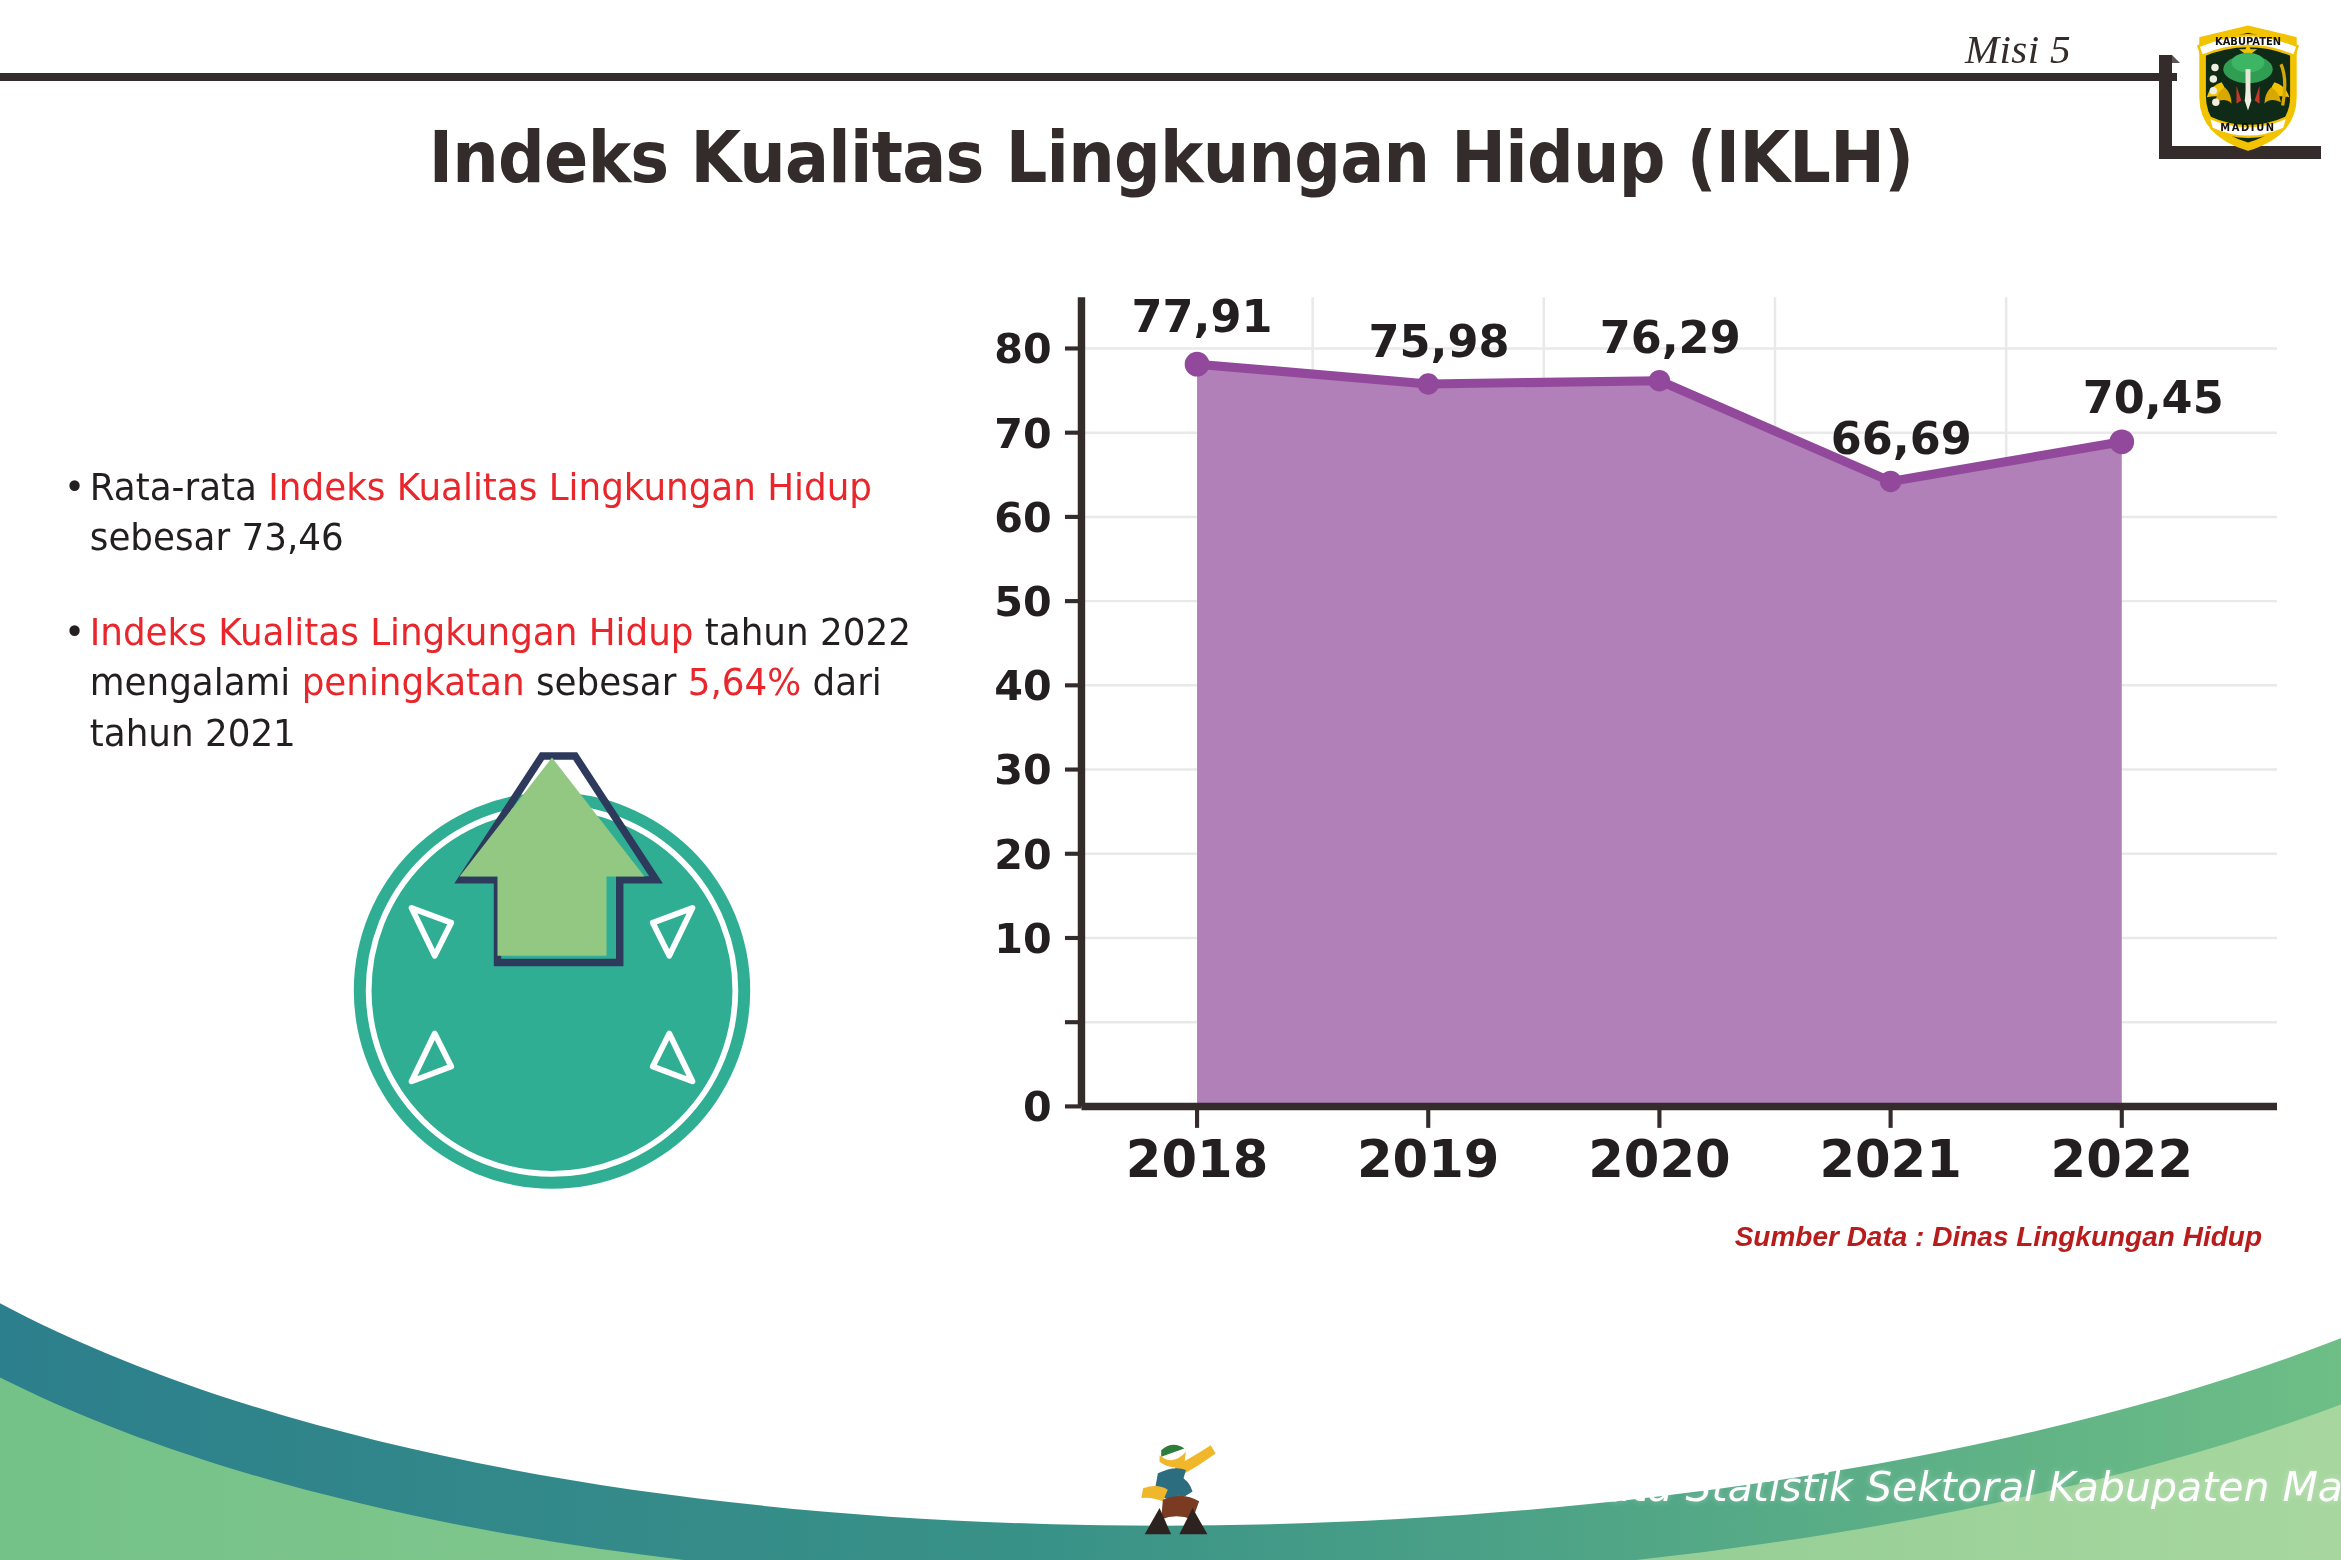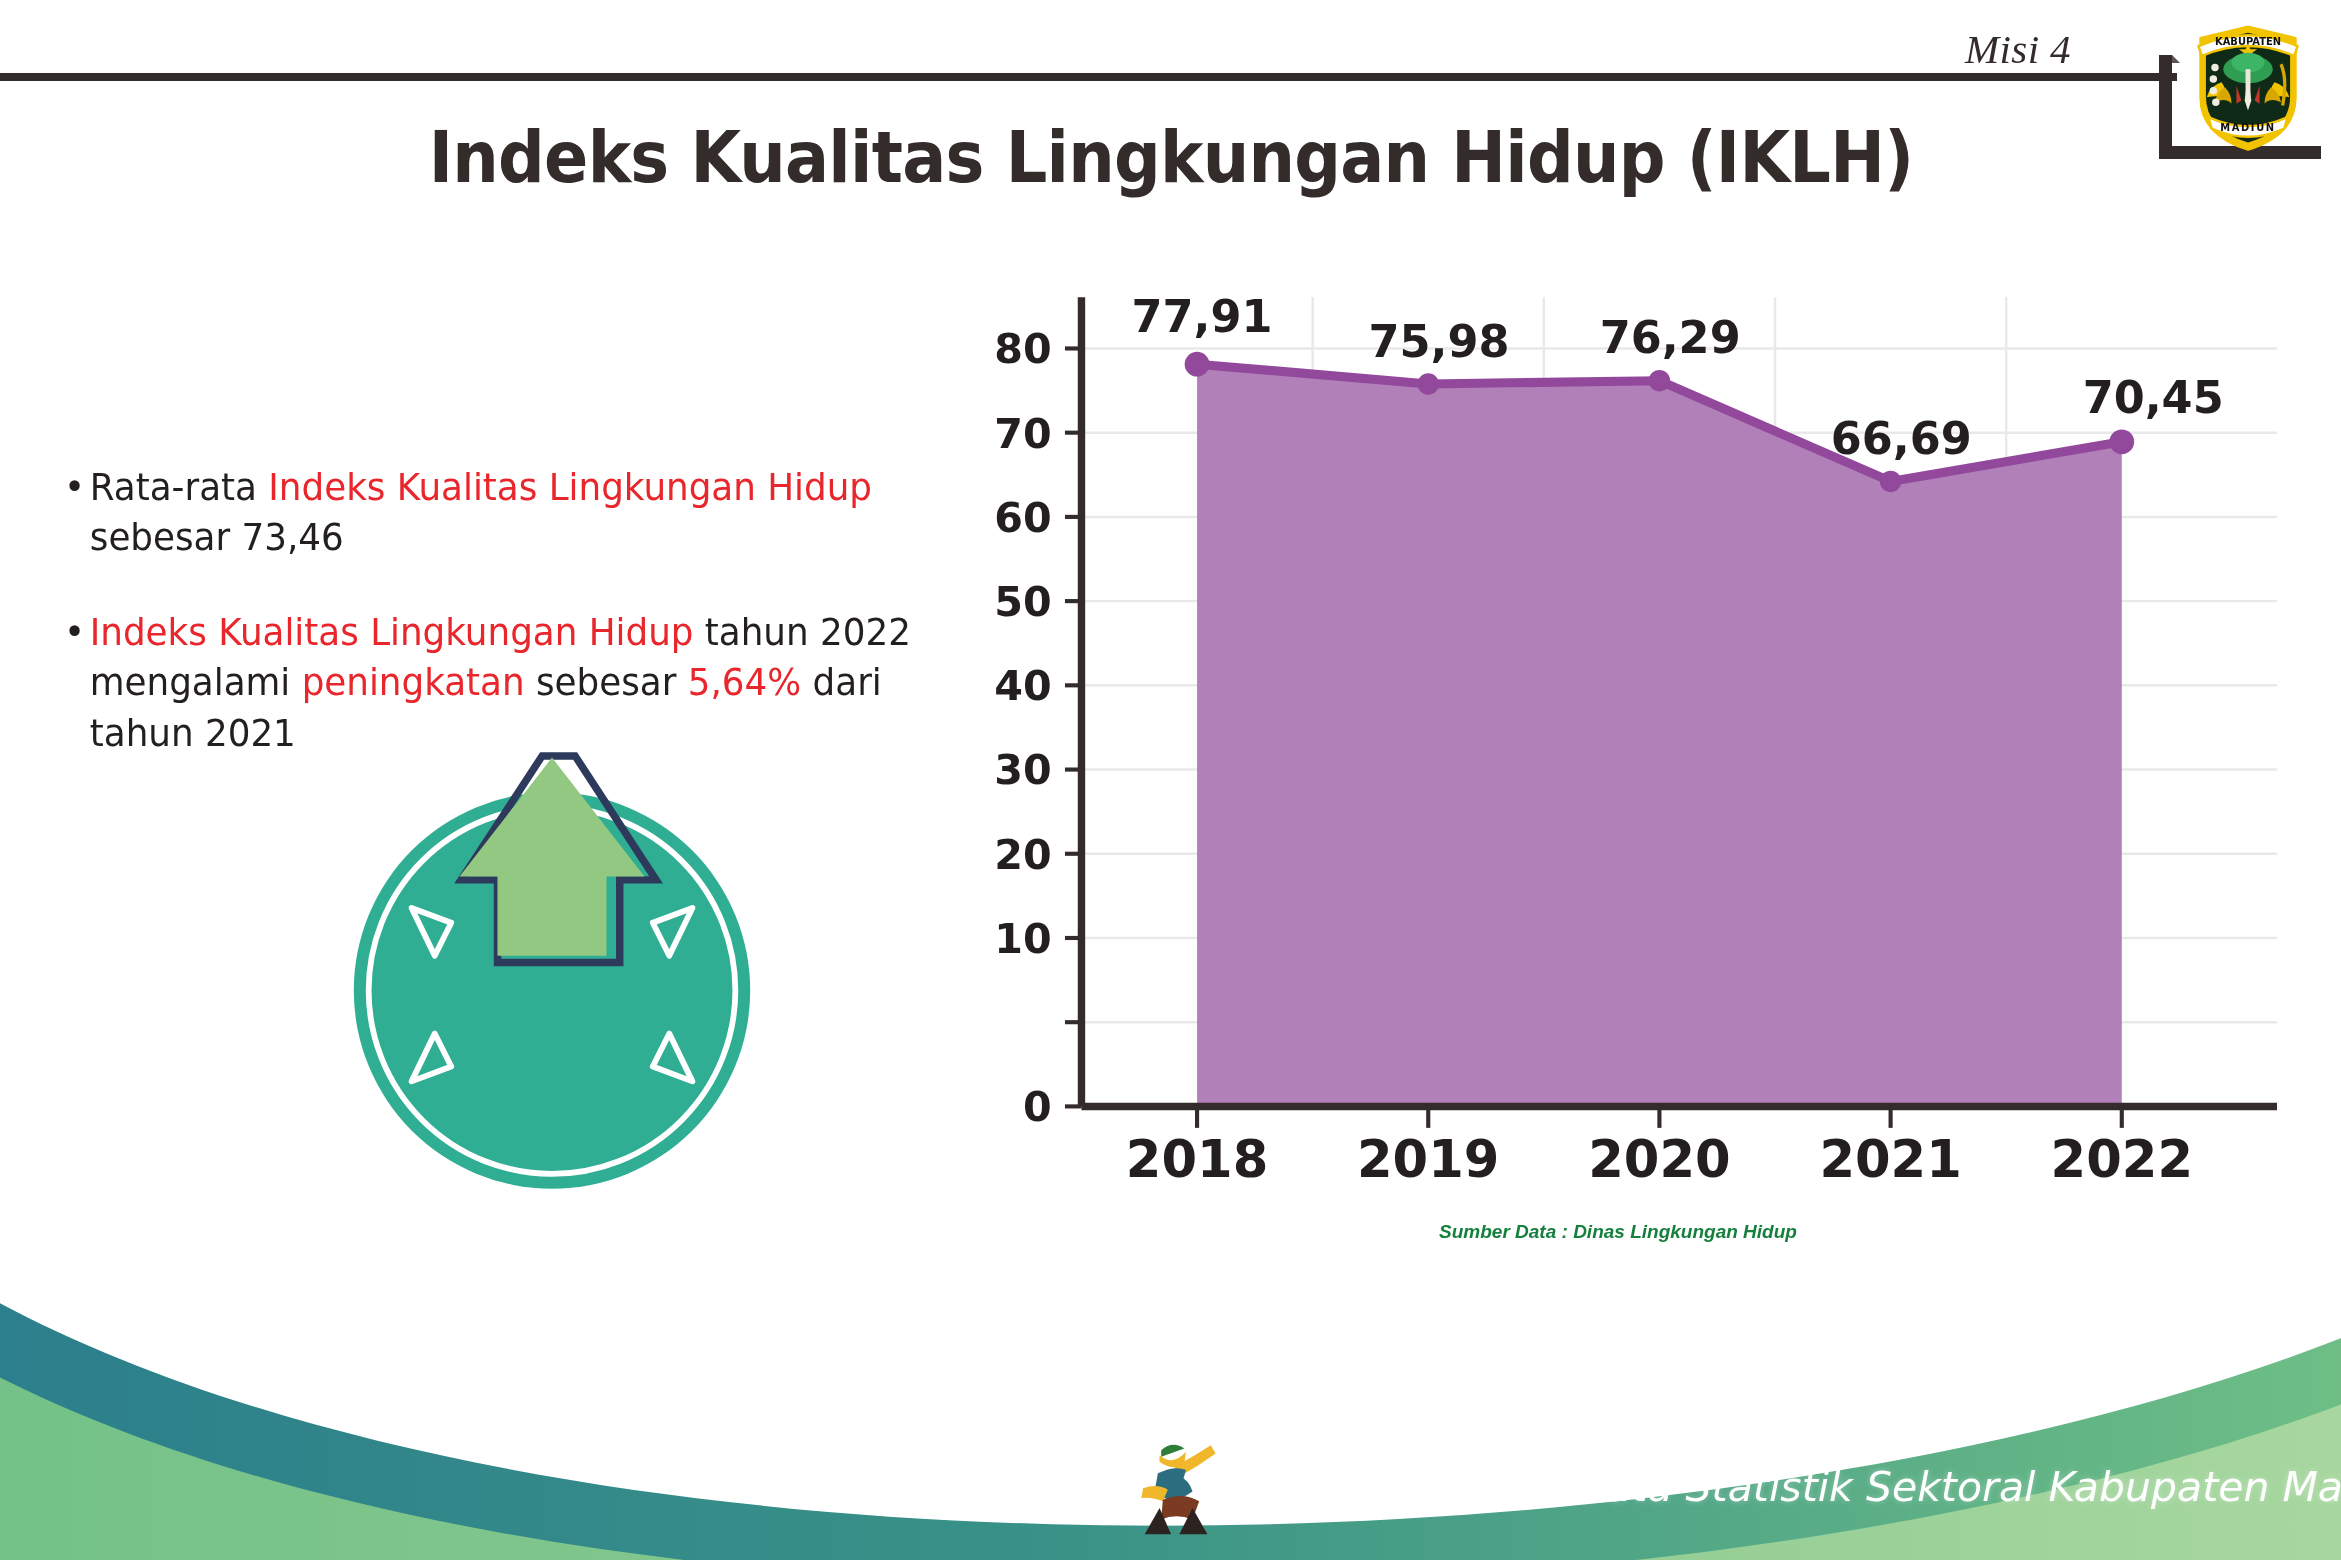--- a/index.html
+++ b/index.html
@@ -56,43 +56,43 @@
   #badge-value{
     position:absolute;left:0;top:162px;width:446px;text-align:center;
     font-family:"DejaVu Sans", sans-serif;
     font-weight:bold;font-size:92px;color:#ffffff;letter-spacing:-1.7px;
   }
 
   
   #chart{position:absolute;left:989px;top:297px;width:1288px;height:884px;}
   #chart svg{display:block;}
   #chart-source{
-    position:absolute;left:974px;top:1221px;width:1288px;text-align:center;
+    position:absolute;left:974px;top:1221px;width:1288px;text-align:right;
     font-family:"Liberation Sans", sans-serif;
-    font-style:italic;font-weight:bold;font-size:19px;color:#15803d;
+    font-style:italic;font-weight:bold;font-size:28px;color:#b91c1c;
   }
 
   
   #footer{position:absolute;left:0;bottom:0;width:2342px;height:281px;}
   #footer svg{display:block;}
   #footer-logo{position:absolute;left:1138px;bottom:25px;width:86px;height:99px;}
   #footer-text{
     position:absolute;left:1232px;bottom:50px;
     font-family:"DejaVu Sans", sans-serif;
     font-style:italic;font-size:41px;color:#ffffff;
     text-shadow:0 0 6.6px rgba(255,255,255,.35);
     white-space:nowrap;
   }
 </style>
 </head>
 <body>
 
 <div id="header-rule"></div>
 
-<div id="misi-label">Misi 4</div>
+<div id="misi-label">Misi 5</div>
 
 <div id="logo-bracket">
   <div class="vbar"></div>
   <div class="hbar"></div>
 </div>
 
 <div id="emblem">
   <svg viewBox="0 0 140 166" width="116" height="137">
 
     <path d="M12 24 L70 10 L128 24 L128 96 Q128 142 70 160 Q12 142 12 96 Z" fill="#f2c300" stroke="#f2c300" stroke-width="2"></path>

